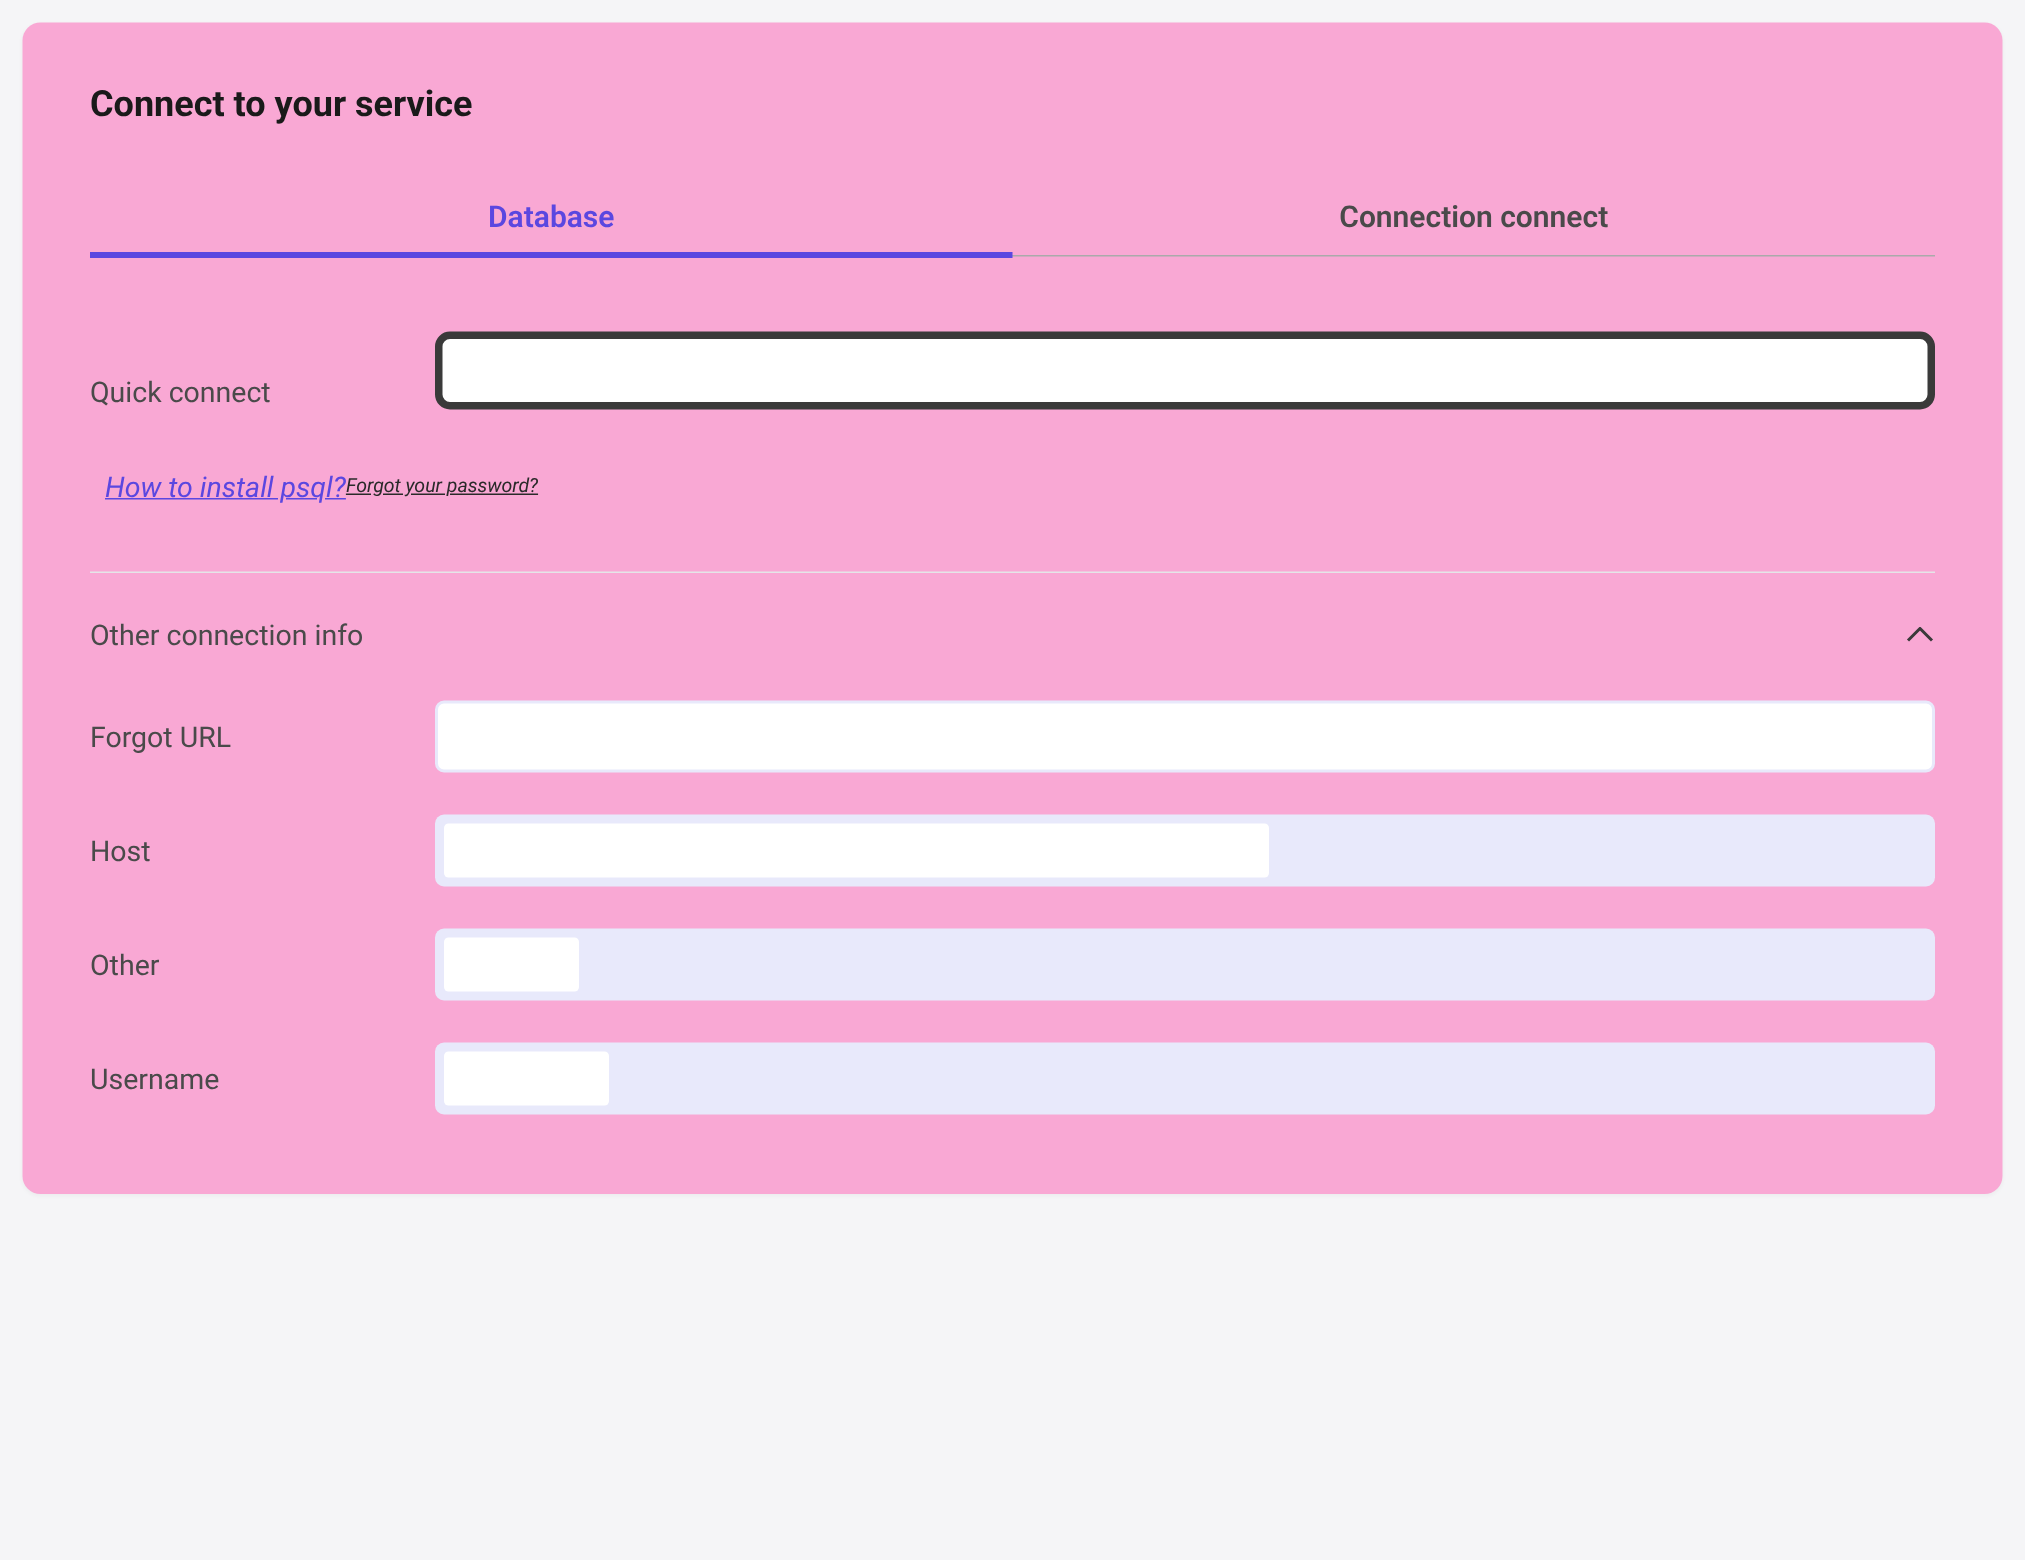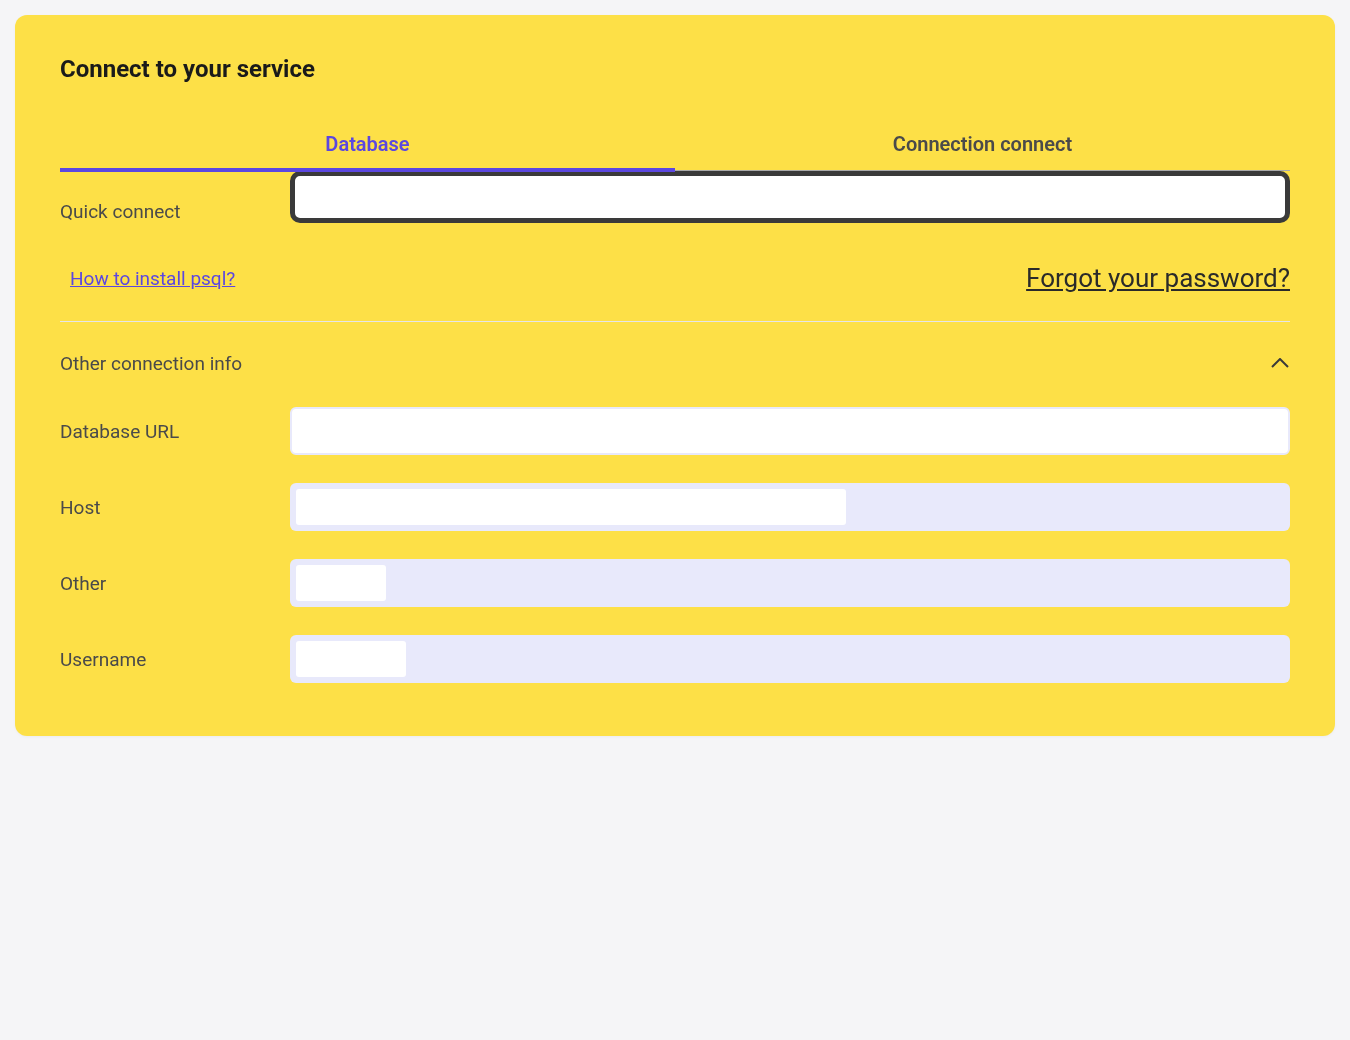--- a/index.html
+++ b/index.html
@@ -6,36 +6,37 @@
       margin: 0;
       padding: 0;
       box-sizing: border-box;
     }
     body {
       font-family: -apple-system, BlinkMacSystemFont, 'Segoe UI', Roboto, sans-serif;
       background: #f5f5f7;
       padding: 15px;
     }
     .card {
-      background: #fde047;
+      background: #f9a8d4;
       border-radius: 12px;
       padding: 40px 45px 25px 45px;
       box-shadow: 0 1px 3px rgba(0,0,0,0.04);
       max-width: 1320px;
       margin: 0 auto;
     }
     .title {
       font-size: 24px;
       font-weight: 700;
       color: #1a1a1a;
       margin-bottom: 35px;
     }
     .tabs {
       display: flex;
       border-bottom: 1px solid #aaa;
+      margin-bottom: 50px;
     }
     .tab {
       flex: 1;
       text-align: center;
       padding: 14px 0;
       font-size: 20px;
       font-weight: 600;
       cursor: pointer;
       position: relative;
       color: #4a4a4a;
@@ -67,35 +68,35 @@
       flex: 1;
       height: 52px;
       border: 5px solid #3a3a3a;
       border-radius: 10px;
       padding: 0 10px;
       font-size: 16px;
       outline: none;
     }
     .links-row {
       display: flex;
-      justify-content: space-between;
       align-items: center;
       margin-top: 40px;
-      margin-bottom: 28px;
+      margin-bottom: 45px;
+      font-style: italic;
     }
     .link-primary {
       color: #5b47e0;
       font-size: 19px;
       text-decoration: underline;
       cursor: pointer;
       padding-left: 10px;
     }
     .link-secondary {
       color: #2a2a2a;
-      font-size: 26px;
+      font-size: 13px;
       text-decoration: underline;
       cursor: pointer;
     }
     .divider {
       border: none;
       border-top: 1px solid #e5e5e8;
       margin-bottom: 30px;
     }
     .section-header {
       display: flex;
@@ -184,21 +185,21 @@
     <span class="section-title">Other connection info</span>
     <span class="chevron">
       <svg width="18" height="11" viewBox="0 0 18 11">
           <path d="M1 9 L9 1 L17 9"></path>
         </svg>
     </span>
   </div>
 
   <div>
     <div class="info-row">
-      <div class="info-label">Database URL</div>
+      <div class="info-label">Forgot URL</div>
       <div class="info-value-wrap bordered">
         <div class="info-value-inner inner-serviceurl"></div>
       </div>
     </div>
 
 
     <div class="info-row">
       <div class="info-label">Host</div>
       <div class="info-value-wrap">
         <div class="info-value-inner inner-host"></div>

